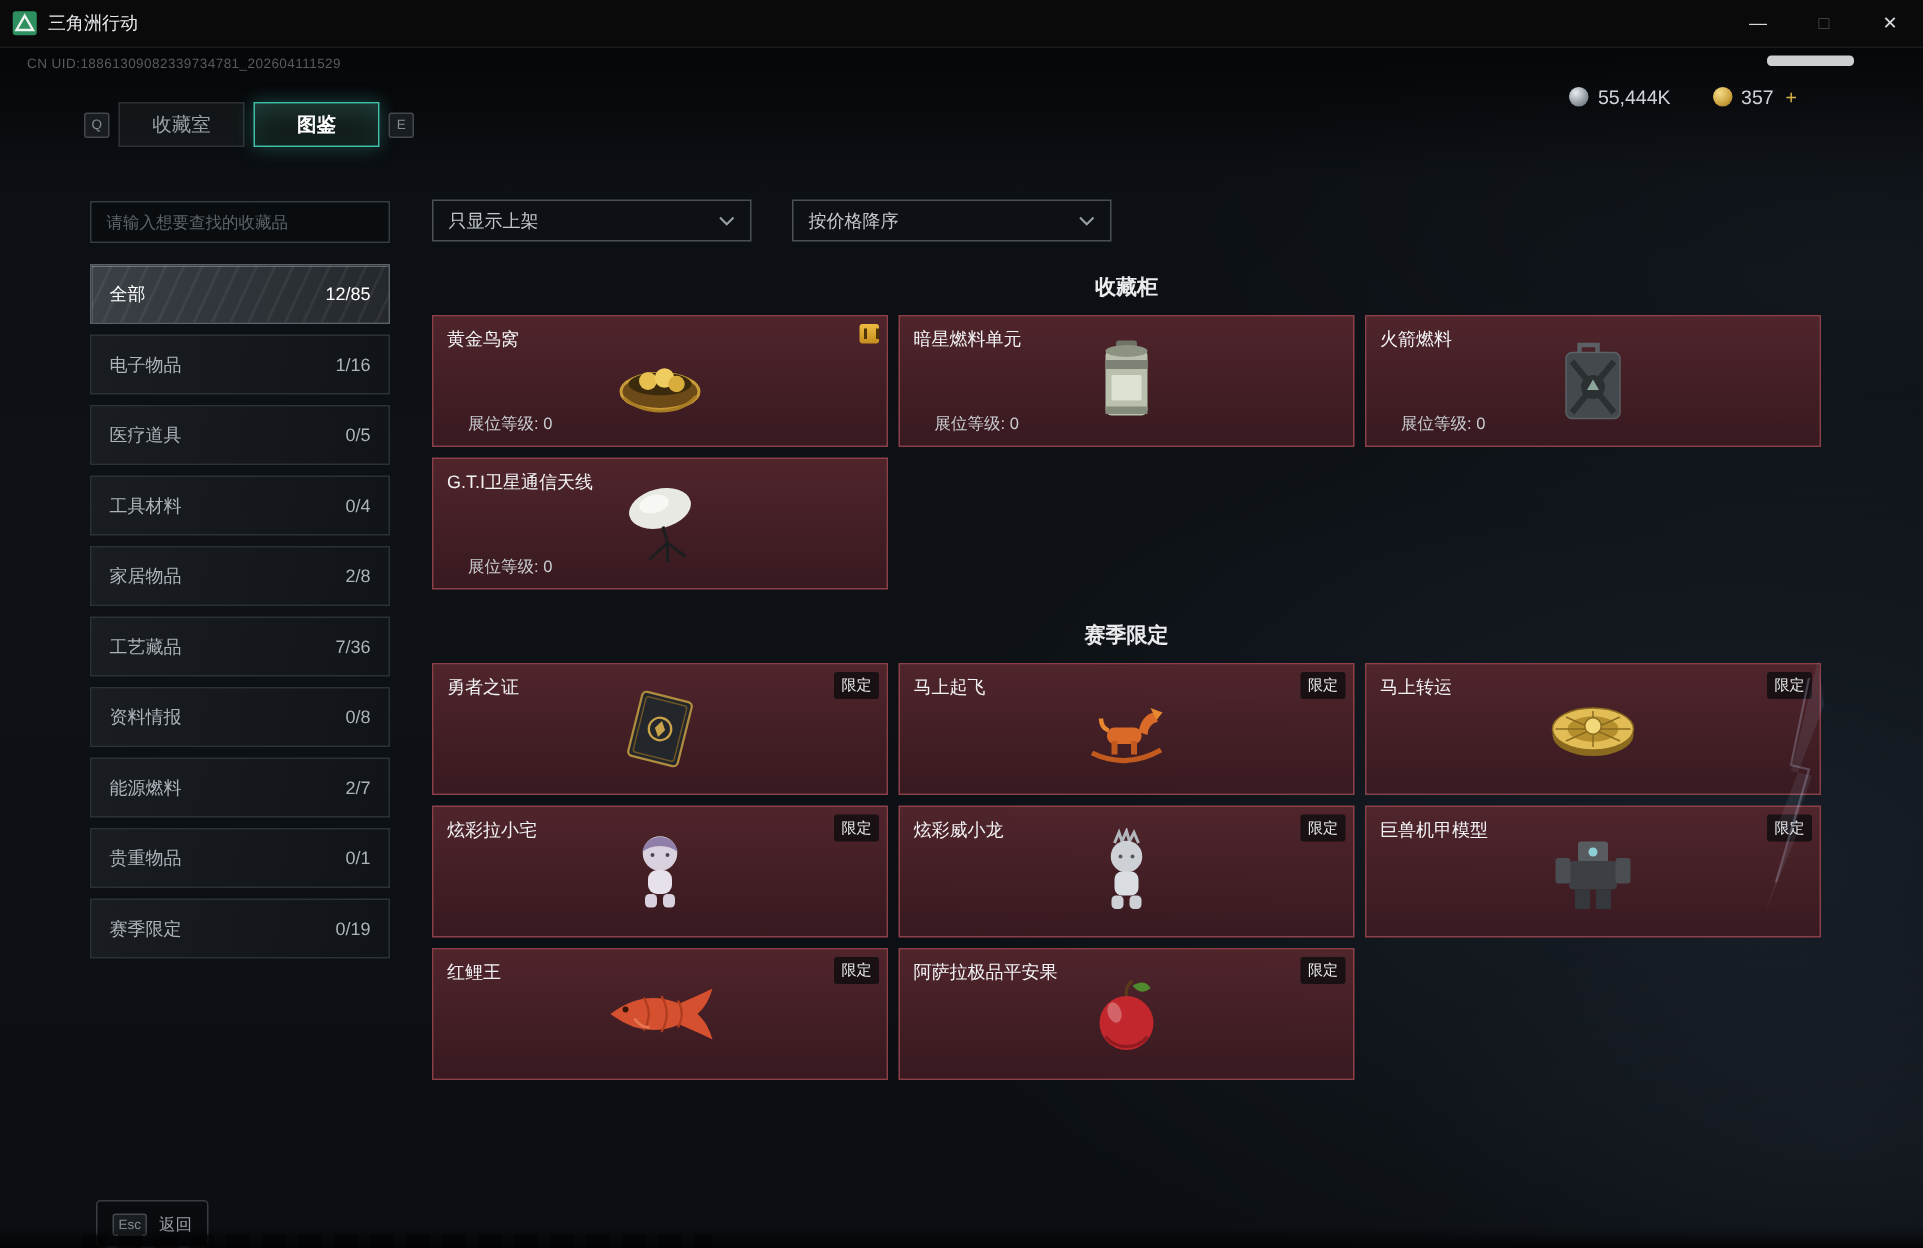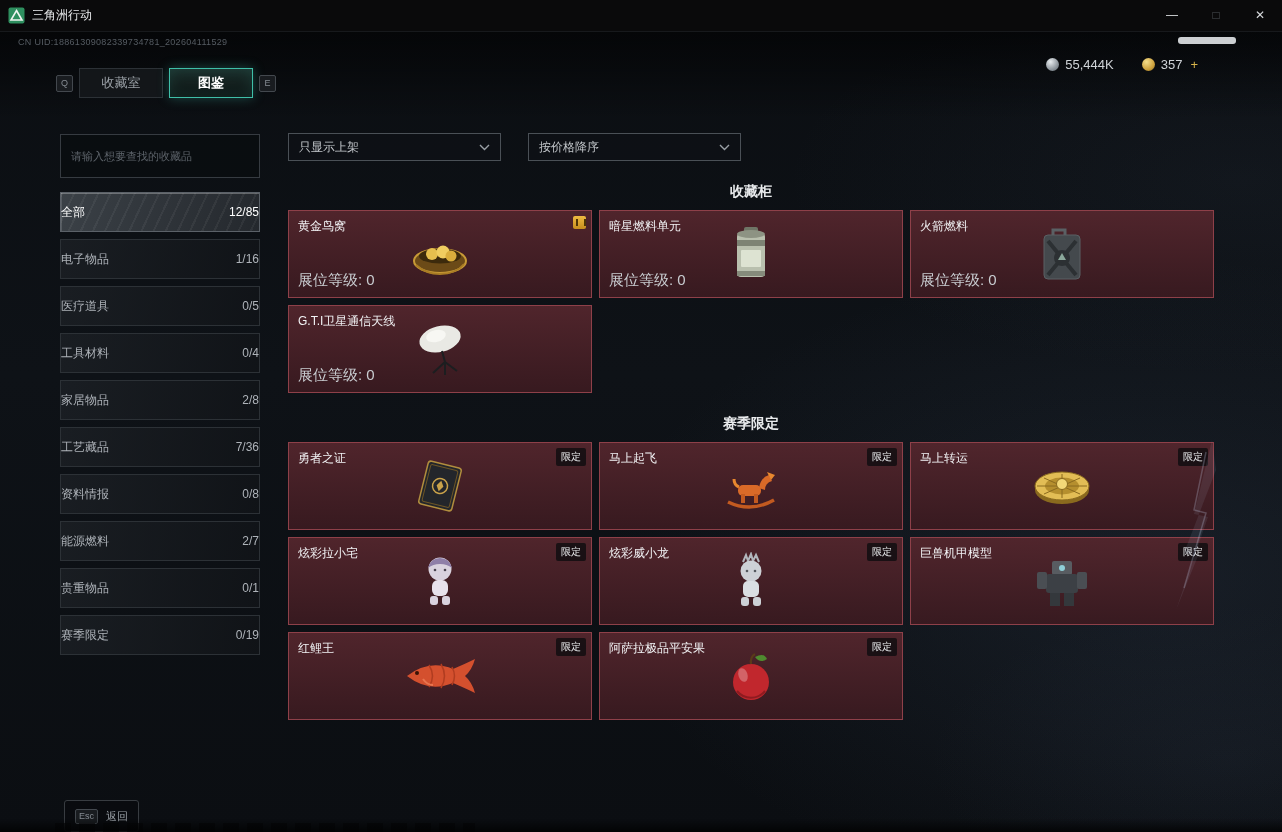--- a/index.html
+++ b/index.html
@@ -42,25 +42,25 @@
     background:#191c20; color:#868c93; font-size:9px; display:inline-flex; align-items:center;
     justify-content:center; cursor:pointer; }
   .tab { height:30px; min-width:84px; padding:0 20px; display:flex; align-items:center; justify-content:center;
     background:rgba(21,24,27,0.88); border:1px solid #2c3136; color:#9aa0a6; font-size:13px; cursor:pointer; }
   .tab.active { background:linear-gradient(180deg, rgba(27,46,43,0.95), rgba(14,22,21,0.95));
     border:1px solid #3fbfa8; color:#ffffff; font-weight:bold;
     box-shadow:0 0 12px rgba(63,191,168,0.35), inset 0 0 14px rgba(63,191,168,0.14); }
 
   
   .sidebar { position:absolute; left:60px; top:134px; width:200px; }
-  .search { height:44px; border:1px solid #363b41; background:rgba(9,11,14,0.6);
+  .search { height:28px; border:1px solid #363b41; background:rgba(9,11,14,0.6);
     display:flex; align-items:center; padding:0 10px; cursor:text; }
   .placeholder { color:#5d636a; font-size:11px; }
   .cats { margin-top:14px; }
-  .cat { height:40px; border:1px solid #2c3136; margin-bottom:7px; padding:0 0;
+  .cat { height:40px; border:1px solid #2c3136; margin-bottom:7px; padding:0 12px;
     display:flex; align-items:center; justify-content:space-between;
     background:linear-gradient(100deg, rgba(30,34,39,0.72), rgba(17,20,24,0.82));
     color:#aeb3b9; font-size:12px; cursor:pointer; position:relative; }
   .cat.selected { color:#ffffff; border-color:#5b6168;
     background:
       repeating-linear-gradient(115deg, rgba(255,255,255,0.05) 0 2px, rgba(255,255,255,0) 2px 11px),
       linear-gradient(100deg, #3b4147, #24282d);
     box-shadow:inset 0 1px 0 rgba(255,255,255,0.28), inset 1px 0 0 rgba(255,255,255,0.14); }
   .cat-count { font-size:12px; }
 
@@ -70,21 +70,21 @@
   .select { width:213px; height:28px; border:1px solid #4a5056; background:rgba(15,18,22,0.45);
     display:flex; align-items:center; justify-content:space-between; padding:0 10px;
     color:#c3c7cb; font-size:12px; cursor:pointer; }
   .section-head { display:flex; align-items:center; margin-top:22px; margin-bottom:9px; height:18px;flex-direction:column; }
   .section-title { color:#e9ebed; font-size:14px; font-weight:bold; }
   .rule { flex:1; height:1px; background:rgba(125,131,139,0.22); margin-left:14px; }
   .grid { display:grid; grid-template-columns:repeat(3,1fr); gap:7px; }
   .card { position:relative; height:88px; border:1px solid #8e4049;
     background:linear-gradient(180deg, rgba(84,38,45,0.94), rgba(58,26,32,0.94)); cursor:pointer; }
   .item-name { position:absolute; top:7px; left:9px; color:#f2f3f5; font-size:12px; }
-  .item-level { position:absolute; bottom:7px; left:9px; color:#c9cdd1; font-size:15px; }
+  .item-level { position:absolute; bottom:7px; left:23px; color:#c9cdd1; font-size:11px; }
   .img { position:absolute; left:50%; top:50%; transform:translate(-50%,-50%); line-height:0; }
   .limited-badge { position:absolute; top:5px; right:5px; background:rgba(11,12,14,0.78);
     color:#e9ebed; font-size:10px; padding:2px 5px; border-radius:2px; }
   .upg-badge { position:absolute; top:5px; right:5px; width:13px; height:13px; border-radius:2px;
     background:linear-gradient(180deg,#eebb42,#c68d1e); }
   .upg-badge::after { content:""; position:absolute; left:3px; top:3px; width:6px; height:7px;
     border-left:2px solid #4e3505; border-right:2px solid #4e3505; }
 
   
   .esc-bar { position:absolute; left:64px; top:800px; height:24px; display:flex; align-items:center;

